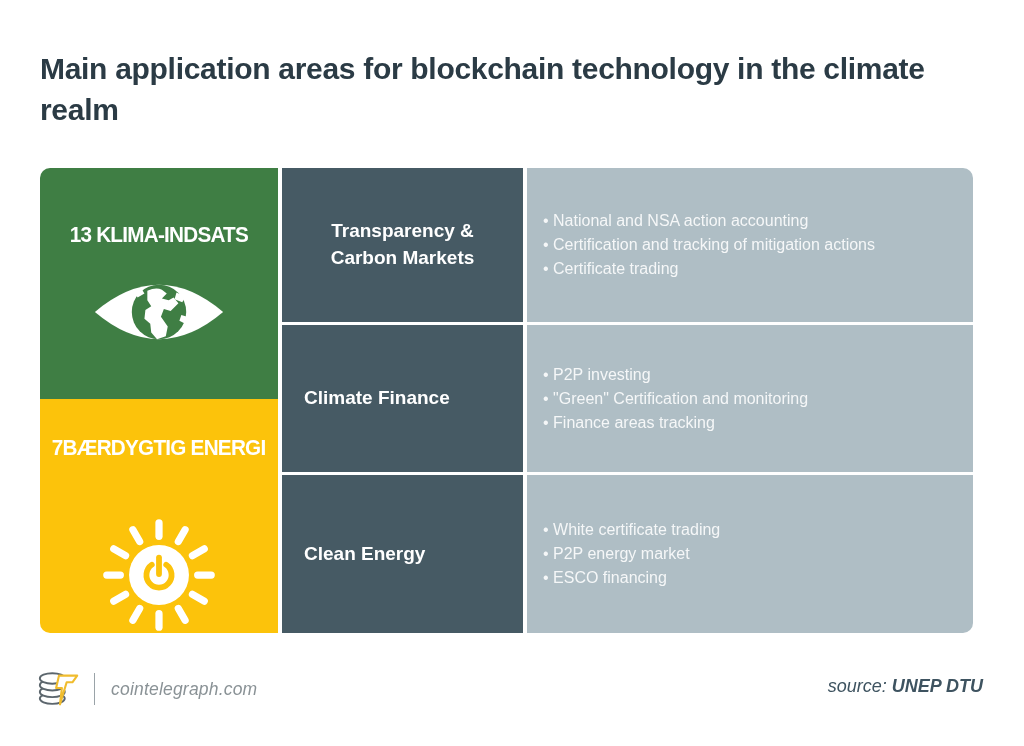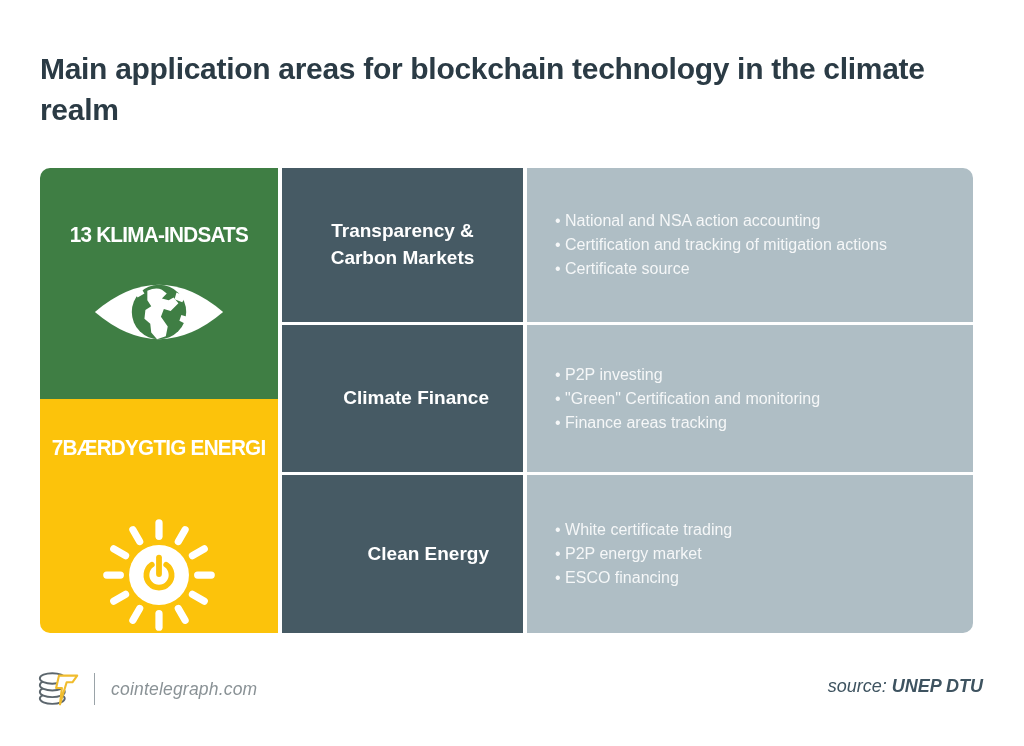--- a/index.html
+++ b/index.html
@@ -31,28 +31,28 @@
   .sdg-label{
     font-weight:700;font-size:22px;letter-spacing:-0.8px;
     transform:scaleX(0.94);white-space:nowrap;
   }
   .sdg-green .sdg-label{margin-top:54px;}
   .sdg-yellow .sdg-label{margin-top:36px;}
   .eye-icon{margin-top:24px;}
   .sun-icon{margin-top:12px;}
   .cat-cell{
     background:#465a64;color:#ffffff;
-    display:flex;align-items:center;justify-content:flex-end;
+    display:flex;align-items:center;justify-content:flex-start;
     text-align:center;font-weight:700;font-size:19px;line-height:1.4;
-    padding:0 34px;
+    padding:0 22px;
   }
   .items-cell{
     background:#afbec5;
     display:flex;flex-direction:column;justify-content:center;
-    padding:0 24px 0 28px;
+    padding:0 24px 0 16px;
   }
   .items-cell.row-first{border-radius:0 10px 0 0;}
   .items-cell.row-last{border-radius:0 0 10px 0;}
   .items-cell ul{list-style:none;margin:0;padding:0;}
   .items-cell li{
     color:rgba(255,255,255,0.88);font-size:16px;line-height:1.5;
   }
   .items-cell li::before{content:"• ";}
   
   .footer-left{
@@ -113,21 +113,21 @@
       </div>
     </div>
 
     <div class="cat-cell">
       <span>Transparency &amp; Carbon Markets</span>
     </div>
     <div class="items-cell row-first">
       <ul>
         <li>National and NSA action accounting</li>
         <li>Certification and tracking of mitigation actions</li>
-        <li>Certificate source</li>
+        <li>Certificate trading</li>
       </ul>
     </div>
 
     <div class="cat-cell">
       <span>Climate Finance</span>
     </div>
     <div class="items-cell">
       <ul>
         <li>P2P investing</li>
         <li>"Green" Certification and monitoring</li>

